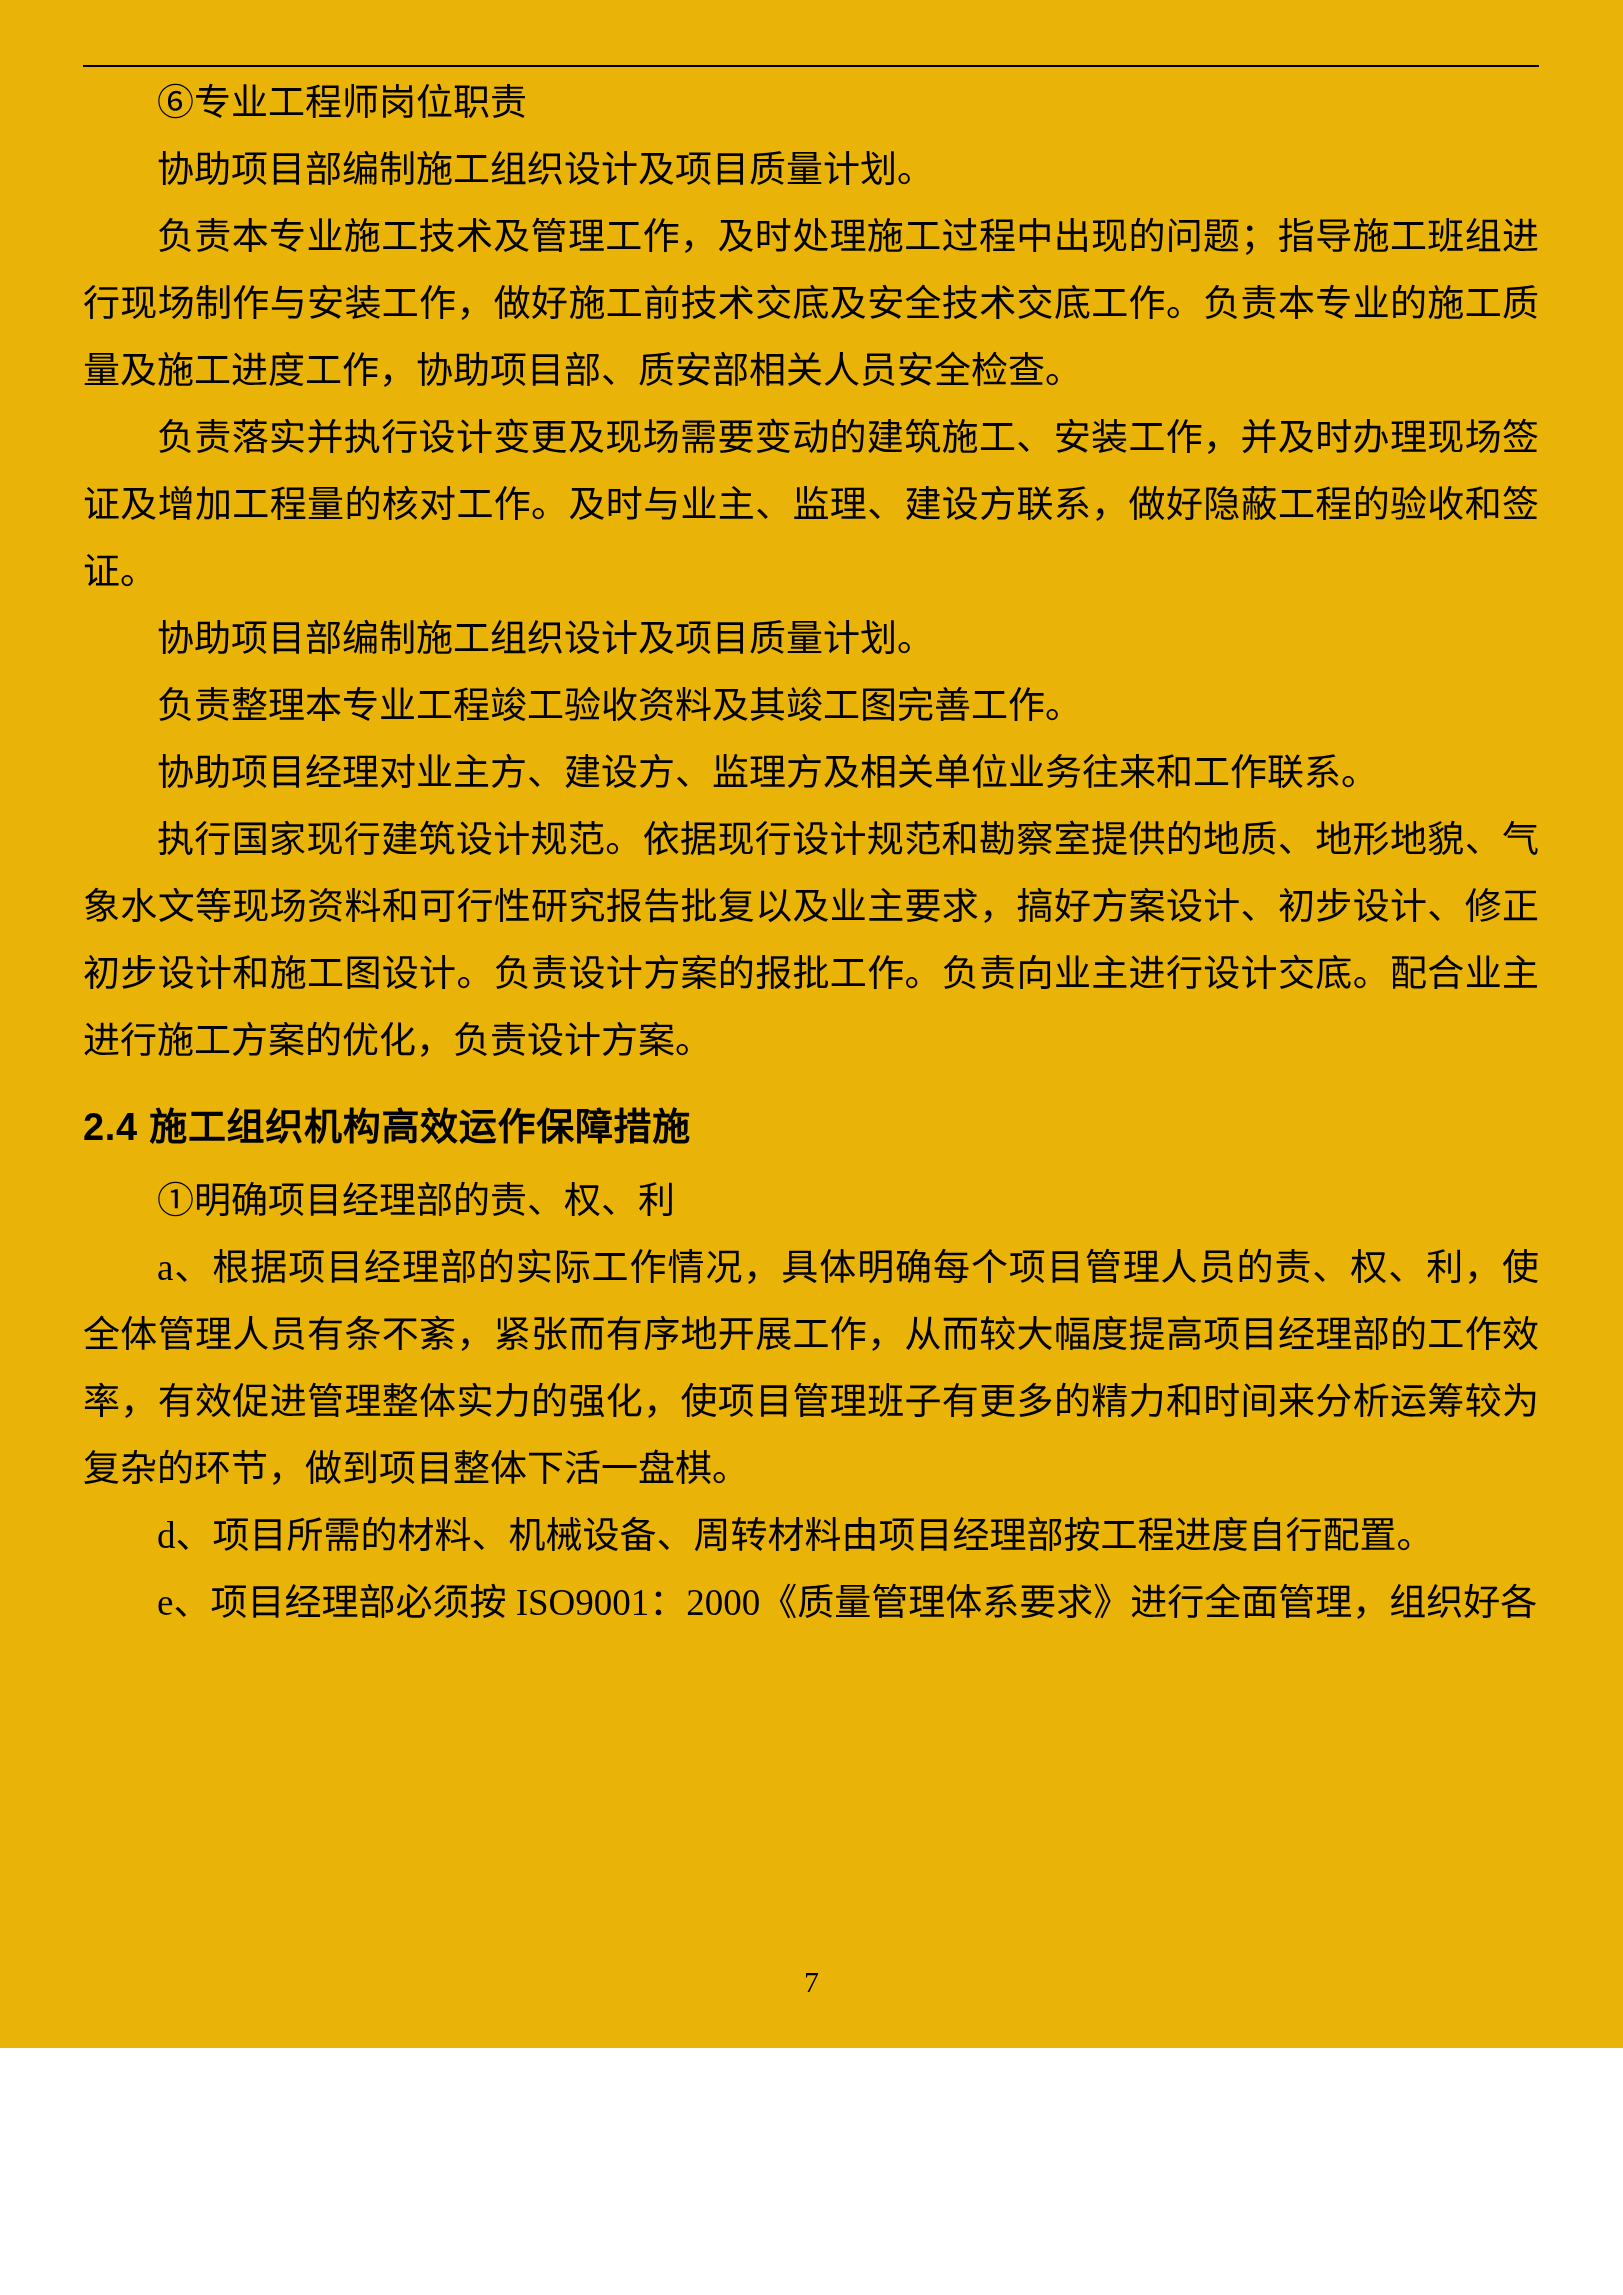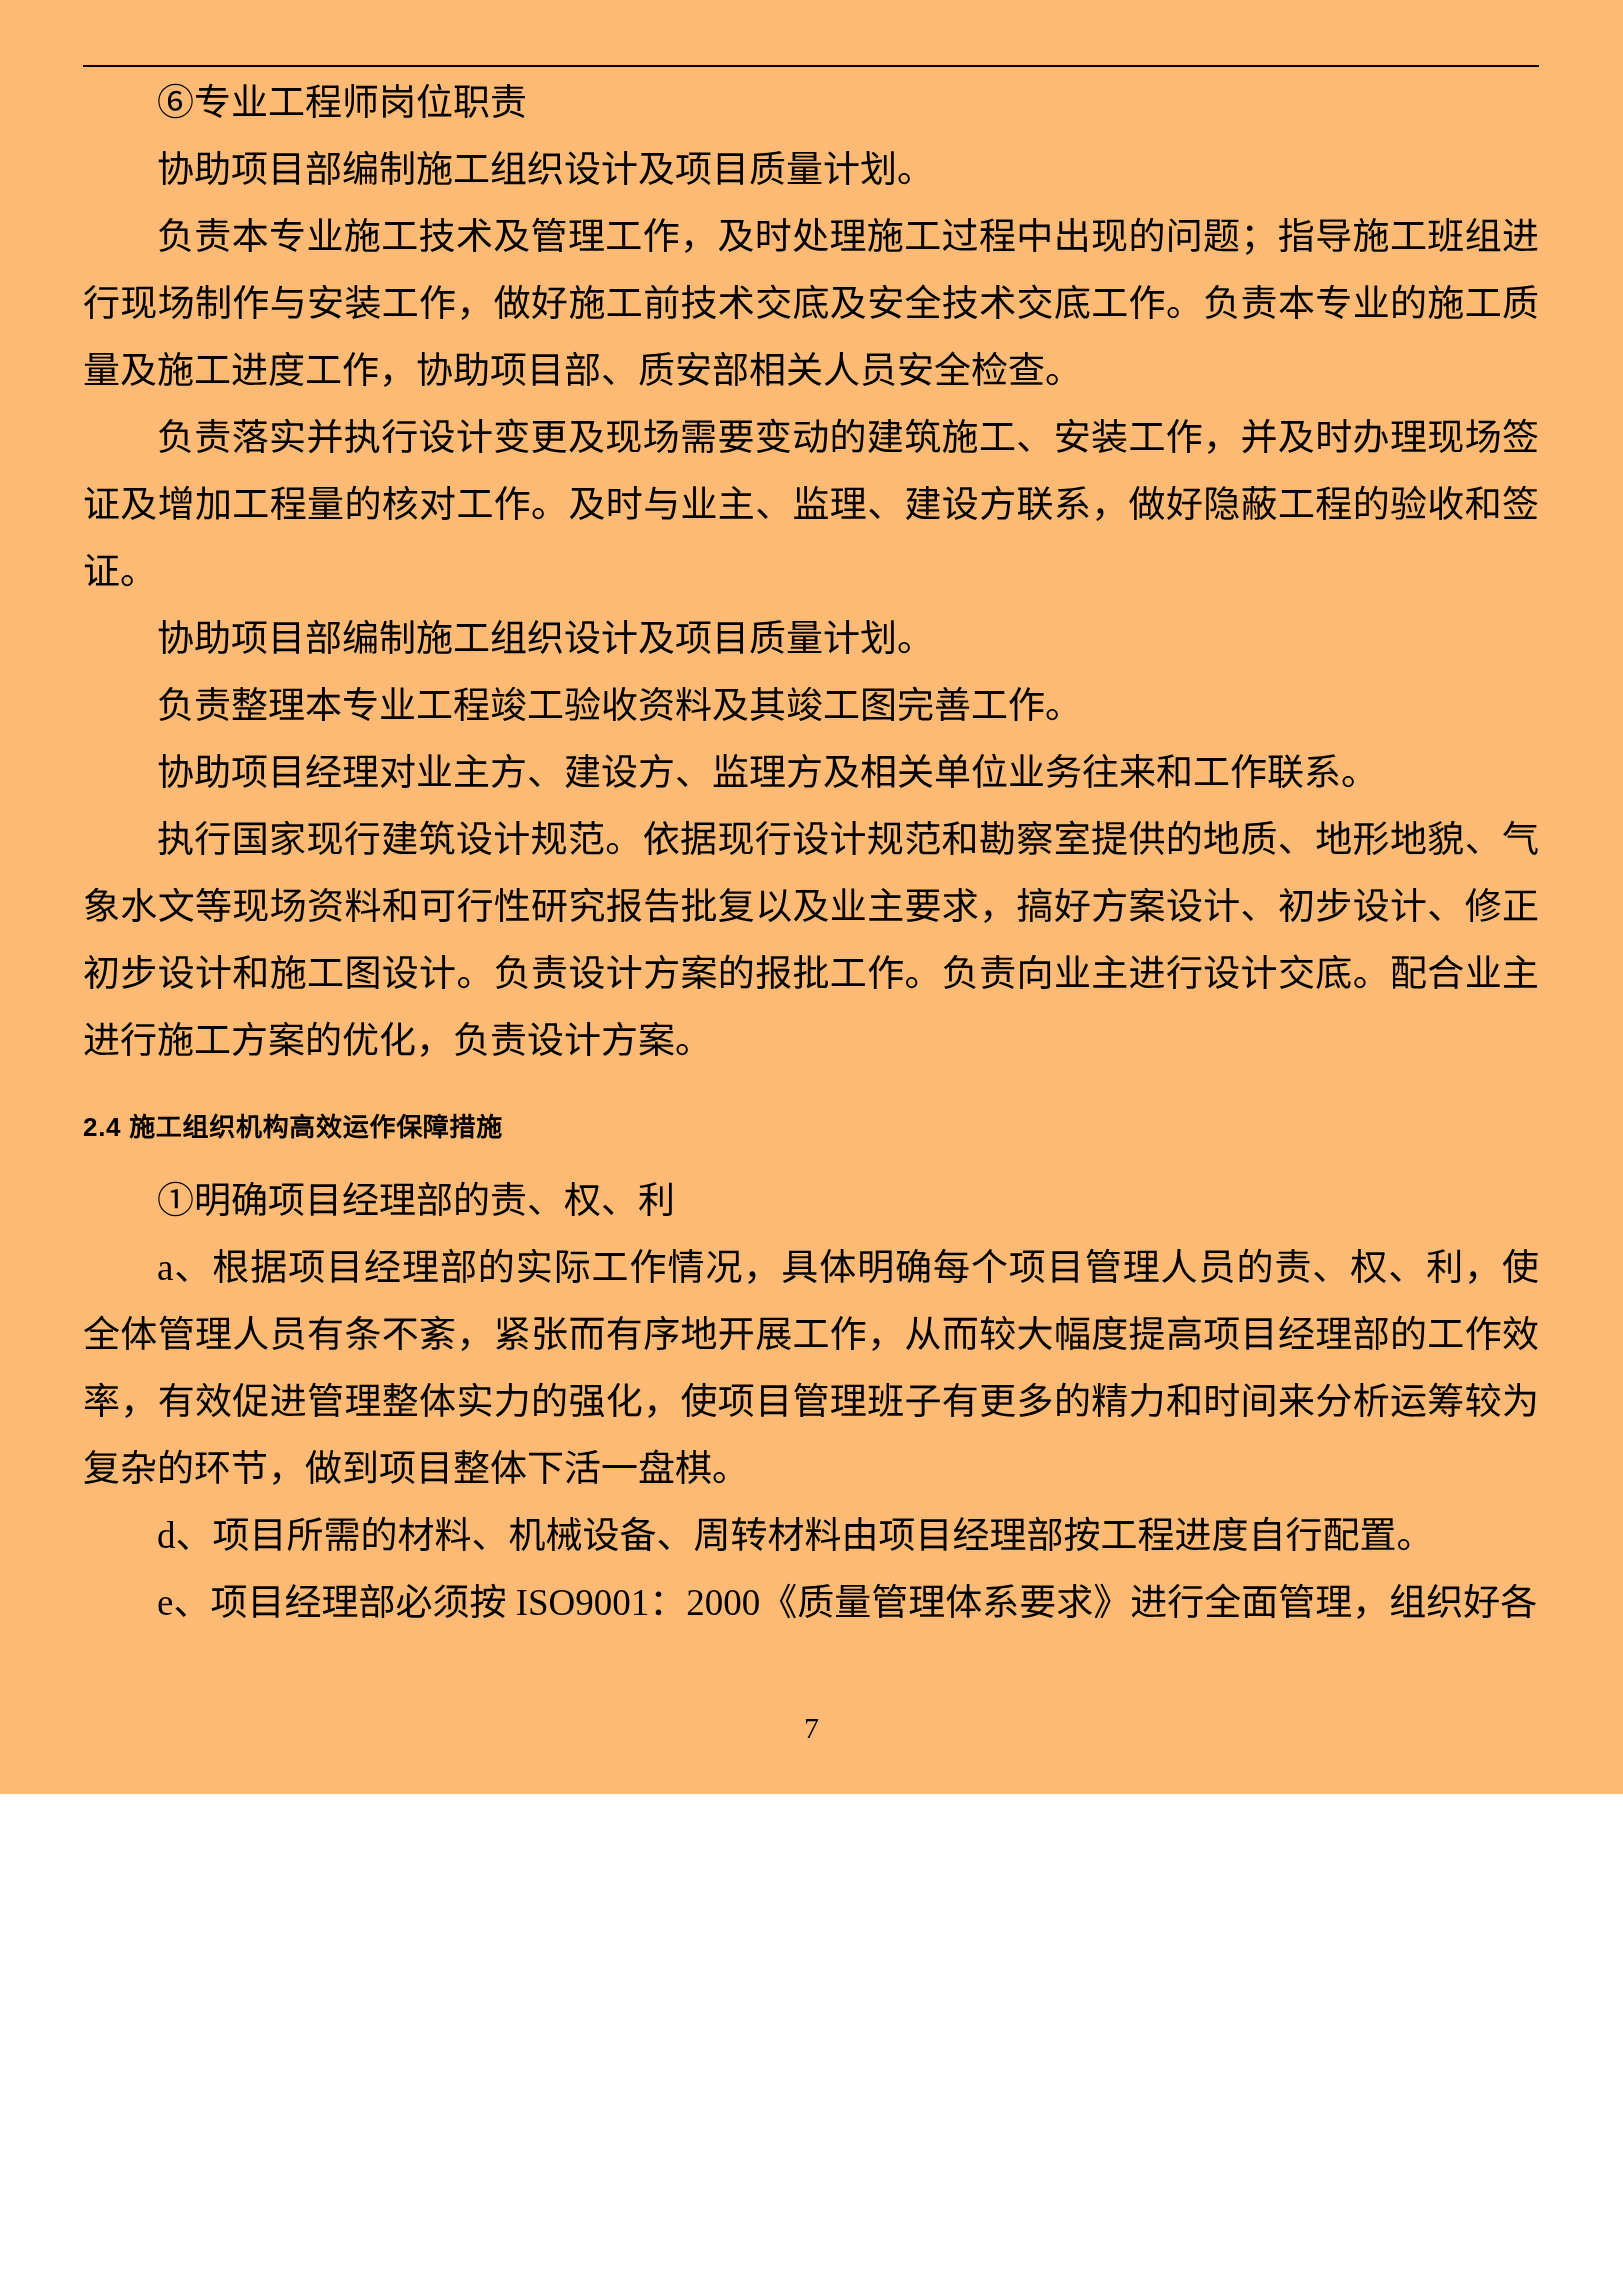--- a/index.html
+++ b/index.html
@@ -1,21 +1,21 @@
 <!DOCTYPE html>
 <html lang="zh-CN" style="font-size:10.5px"><head>
 <meta charset="utf-8">
 <style>
   * { margin: 0; padding: 0; box-sizing: border-box; }
   html, body { background: #ffffff; }
   .page {
     position: relative;
     width: 1623px;
-    height: 1794px;
-    background: #fdba74;
+    height: 2048px;
+    background: #eab308;
     color: #000000;
     font-family: "Liberation Serif", "DejaVu Serif", serif;
     overflow: hidden;
   }
   .header-rule {
     position: absolute;
     top: 65px;
     left: 83px;
     right: 84px;
     border-top: 2.6px solid #000000;
@@ -29,21 +29,21 @@
   p.body {
     font-size: 37px;
     line-height: 67px;
     text-align: justify;
     text-indent: 2em;
     word-break: break-all;
   }
   h2.section-heading {
     font-family: "Liberation Sans", "DejaVu Sans", sans-serif;
     font-weight: 700;
-    font-size: 26px;
+    font-size: 38px;
     line-height: 67px;
     text-indent: 0;
     margin: 19.6px 0 6.5px 0;
     letter-spacing: 0.7px;
   }
   .footer {
     position: absolute;
     left: 0;
     right: 0;
     bottom: 51px;

